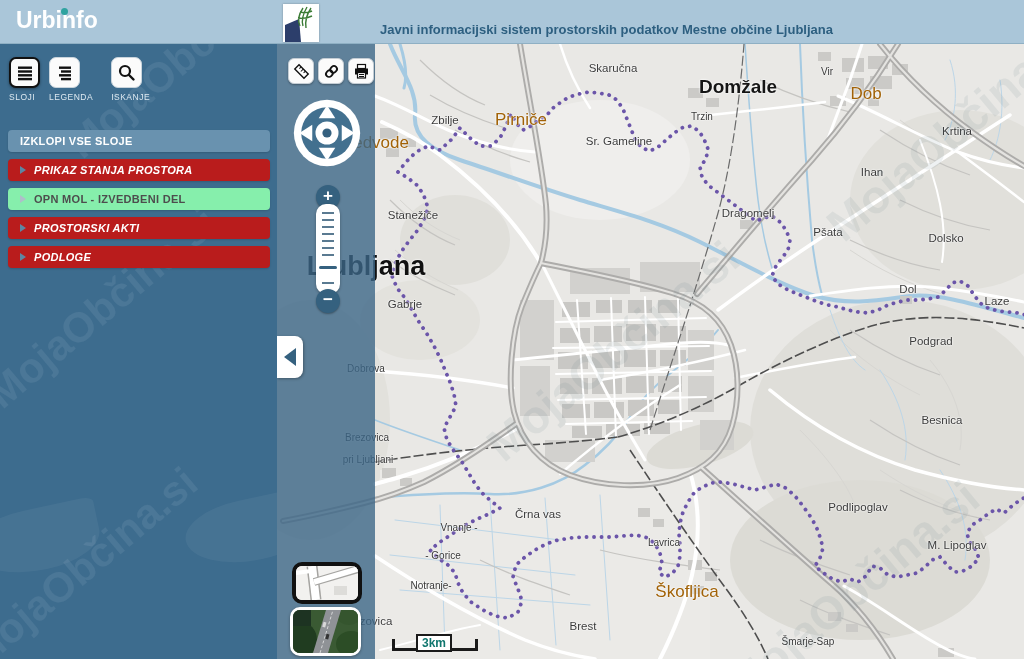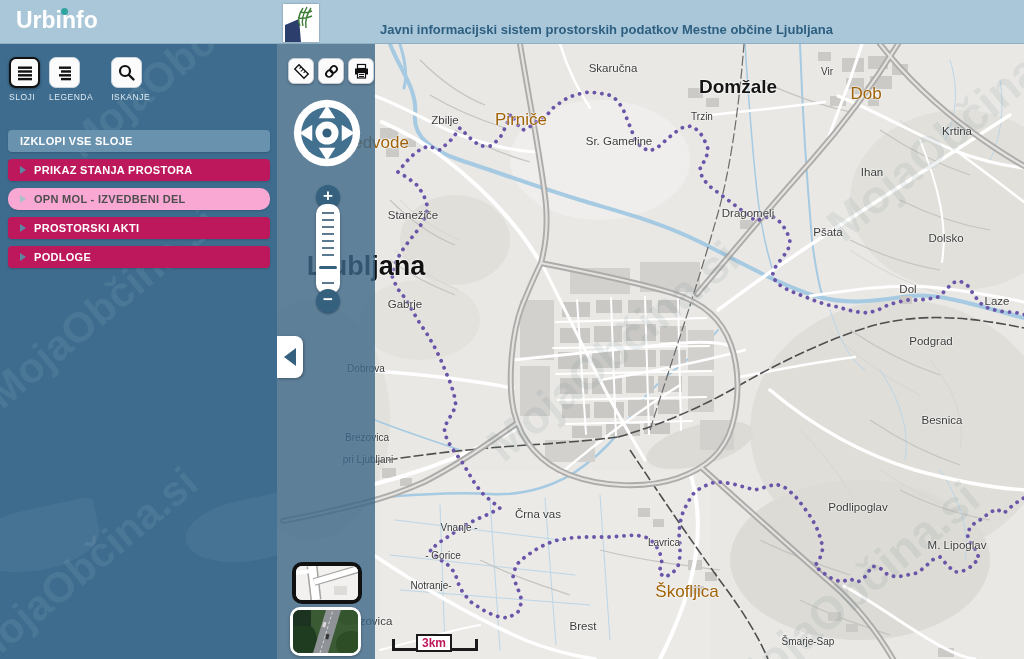--- a/index.html
+++ b/index.html
@@ -23,22 +23,22 @@
   .nav-row { position:absolute; left:9px; top:13px; display:flex; gap:9px; }
   .nav-tab { display:flex; flex-direction:column; align-items:flex-start; width:auto; }
   .icon-btn { width:31px; height:31px; background:#fbfbfb; border:1px solid #c9d4dc; border-radius:7px; display:flex; align-items:center; justify-content:center; cursor:pointer; }
   .icon-btn.active { border:2px solid #111; box-shadow:0 1px 3px rgba(0,0,0,.4); }
   .nav-label { margin-top:4px; font-size:8.5px; letter-spacing:.5px; color:#dde9f1; }
   .nav-tab.t3 { margin-left:9px; }
 
   .menu { position:absolute; left:8px; top:86px; width:262px; }
   .menu-item { height:22px; border-radius:4px; margin-bottom:7px; display:flex; align-items:center; padding-left:12px; font-size:11px; font-weight:bold; color:#fff; letter-spacing:.3px; cursor:pointer; box-shadow:0 1px 2px rgba(0,0,0,.15); }
   .menu-item.header-item { background:#6992af; }
-  .menu-item.group { background:#be185d; }
-  .menu-item.selected { background:#f9a8d4; color:#4d4d4d;border-radius:10px; }
+  .menu-item.group { background:#b91c1c;font-style:italic; }
+  .menu-item.selected { background:#86efac; color:#4d4d4d; }
   .tri { width:0; height:0; border-top:4px solid transparent; border-bottom:4px solid transparent; border-left:6px solid #5d86a2; margin-right:8px; flex:0 0 auto; }
   .menu-item.selected .tri { border-left-color:#aebfc9; }
 
   
   .map-area { position:absolute; left:277px; top:44px; width:747px; height:615px; z-index:5; }
   .map-svg { position:absolute; left:0; top:0; }
   #map-labels { position:absolute; left:0; top:0; width:747px; height:615px; z-index:6; pointer-events:none; }
   .map-label { position:absolute; transform:translate(-50%,-50%); white-space:nowrap; color:#3b3b3b; text-shadow:0 0 2px #fff,0 0 2px #fff; }
   .map-label.v  { font-size:11.5px; }
   .map-label.t2 { font-size:10px; color:#383838; }
@@ -65,21 +65,21 @@
   .collapse-btn { left:0px; top:292px; width:26px; height:42px; background:#fff; border-radius:0 8px 8px 0; display:flex; align-items:center; justify-content:center; cursor:pointer; box-shadow:1px 1px 3px rgba(0,0,0,.3); }
   .collapse-tri { width:0; height:0; border-top:9px solid transparent; border-bottom:9px solid transparent; border-right:12px solid #35617f; }
 
   .thumb { position:absolute; overflow:hidden; cursor:pointer; }
   .thumb-map { left:15px; top:518px; width:70px; height:42px; border:4px solid #111; border-radius:10px; background:#f2f1ef; }
   .thumb-aerial { left:13px; top:563px; width:71px; height:49px; border:3px solid #fff; border-radius:10px; background:#3a5a33; box-shadow:0 1px 3px rgba(0,0,0,.35); }
 
   .scalebar { position:absolute; left:115px; top:590px; z-index:8; width:86px; height:18px; }
   .sb-line { position:absolute; left:0; top:14px; width:86px; height:3px; background:#1a1a1a; }
   .sb-tick { position:absolute; top:5px; width:3px; height:12px; background:#1a1a1a; }
-  .sb-label { position:absolute; left:24px; top:0px; background:#fff; border:2px solid #1a1a1a; font-size:12px; font-weight:bold; color:#be185d; padding:0 4px; line-height:14px; }
+  .sb-label { position:absolute; left:24px; top:0px; background:#fff; border:2px solid #1a1a1a; font-size:12px; font-weight:bold; color:#0f766e; padding:0 4px; line-height:14px; }
 </style>
 </head>
 <body>
 
 <div class="app">
 
   <div class="map-area">
     <svg class="map-svg" width="747" height="615" viewBox="277 44 747 615">
       <rect x="277" y="44" width="747" height="615" fill="#e9e8e5"></rect>
       <g>

